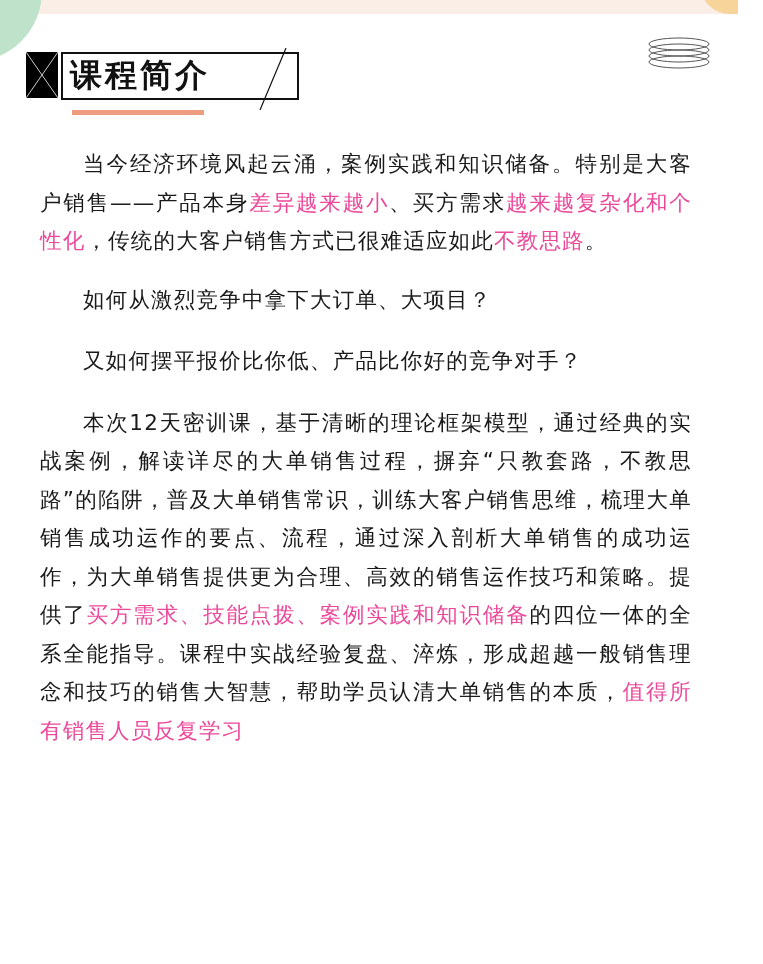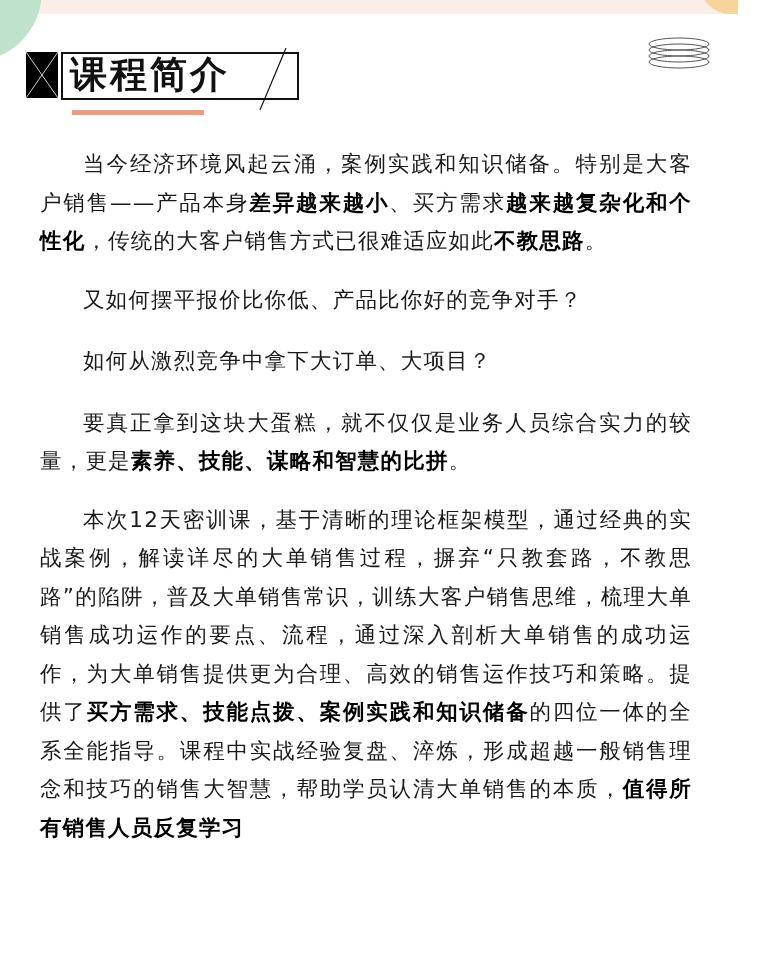--- a/index.html
+++ b/index.html
@@ -30,35 +30,35 @@
     position: absolute; left: 26px; top: 52px; height: 50px; width: 280px;
   }
   .x-box {
     position: absolute; left: 0; top: 0; width: 32px; height: 46px; background: #000;
   }
   .title-box {
     position: absolute; left: 37px; top: 0; width: 140px; height: 44px;
     border: 2px solid #111; background: #fff;
   }
   .title-text {
-    position: absolute; left: 42px; top: 3px; font-size: 37px; font-weight: bold;
+    position: absolute; left: 42px; top: 3px; font-size: 32px; font-weight: bold;
     letter-spacing: 3px; color: #111; line-height: 40px; white-space: nowrap; text-align: center;
   }
   .slash { position: absolute; left: 150px; top: -4px; width: 40px; height: 62px; }
   .underline {
     position: absolute; left: 72px; top: 110px; width: 132px; height: 5px; background: #ee9c7f;
   }
 
   .content {
     position: absolute; left: 40px; top: 145px; width: 652px;
     font-size: 21.5px; line-height: 38.5px; letter-spacing: 1.2px;
   }
   .content p { margin: 0 0 20px 0; text-indent: 2em; text-align: justify; }
   .content p.q { margin-bottom: 23px; }
-  .hl { color: #000000; font-weight: bold; }
+  .hl { color: #ec4899; font-weight: normal; }
 </style>
 </head>
 <body>
 
 <div class="top-band"></div>
 <div class="orange-shape"></div>
 <div class="right-strip"></div>
 <div class="green-circle"></div>
 
 <svg class="coil" viewBox="0 0 66 36">
@@ -79,17 +79,16 @@
   <div class="title-box" style="left:35px;width:234px;"></div>
   <div class="title-text" style="left:44px;">课程简介</div>
   <svg class="slash" style="left:224px;" viewBox="0 0 40 62">
     <line x1="36" y1="0" x2="10" y2="62" stroke="#111" stroke-width="1.2"></line>
   </svg>
   <div class="underline" style="left:46px;top:58px;width:132px;"></div>
 </div>
 
 <div class="content">
   <p><span>当今经济环境风起云涌，案例实践和知识储备。特别是大客户销售——产品本身</span><span class="hl">差异越来越小</span><span>、买方需求</span><span class="hl">越来越复杂化和个性化</span><span>，传统的大客户销售方式已很难适应如此</span><span class="hl">不教思路</span><span>。</span></p>
+  <p class="q">如何从激烈竞争中拿下大订单、大项目？</p>
   <p class="q">又如何摆平报价比你低、产品比你好的竞争对手？</p>
-  <p class="q">如何从激烈竞争中拿下大订单、大项目？</p>
-  <p><span>要真正拿到这块大蛋糕，就不仅仅是业务人员综合实力的较量，更是</span><span class="hl">素养、技能、谋略和智慧的比拼</span><span>。</span></p>
   <p><span>本次12天密训课，基于清晰的理论框架模型，通过经典的实战案例，解读详尽的大单销售过程，摒弃“只教套路，不教思路”的陷阱，普及大单销售常识，训练大客户销售思维，梳理大单销售成功运作的要点、流程，通过深入剖析大单销售的成功运作，为大单销售提供更为合理、高效的销售运作技巧和策略。提供了</span><span class="hl">买方需求、技能点拨、案例实践和知识储备</span><span>的四位一体的全系全能指导。课程中实战经验复盘、淬炼，形成超越一般销售理念和技巧的销售大智慧，帮助学员认清大单销售的本质，</span><span class="hl">值得所有销售人员反复学习</span></p>
 </div>
 
 </body></html>

